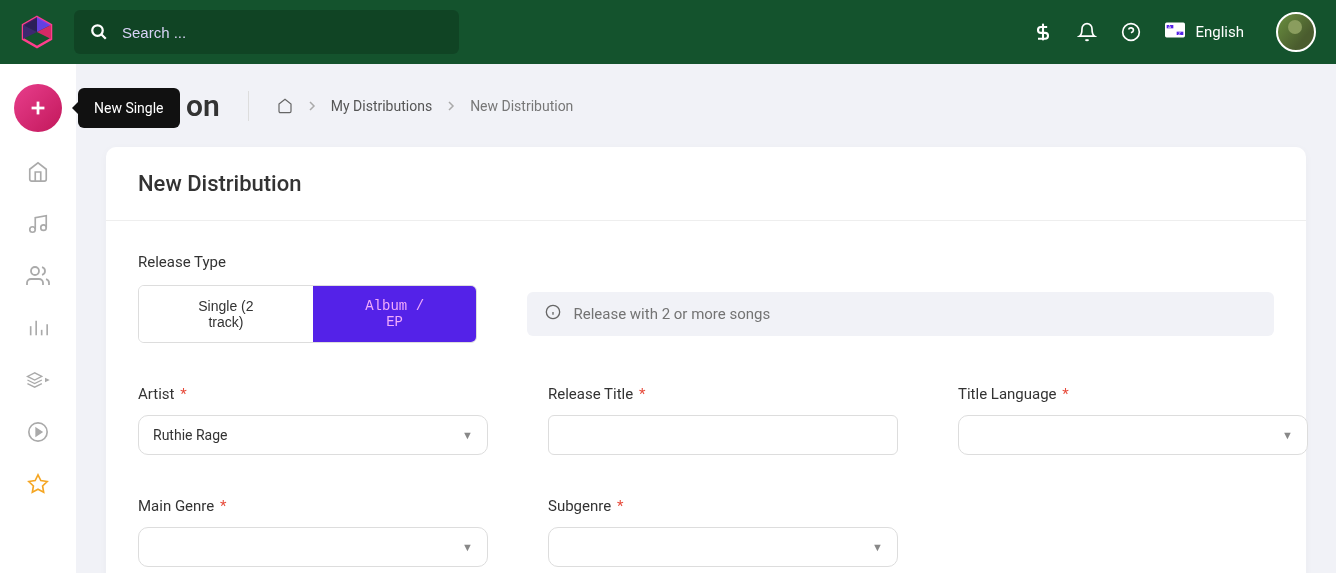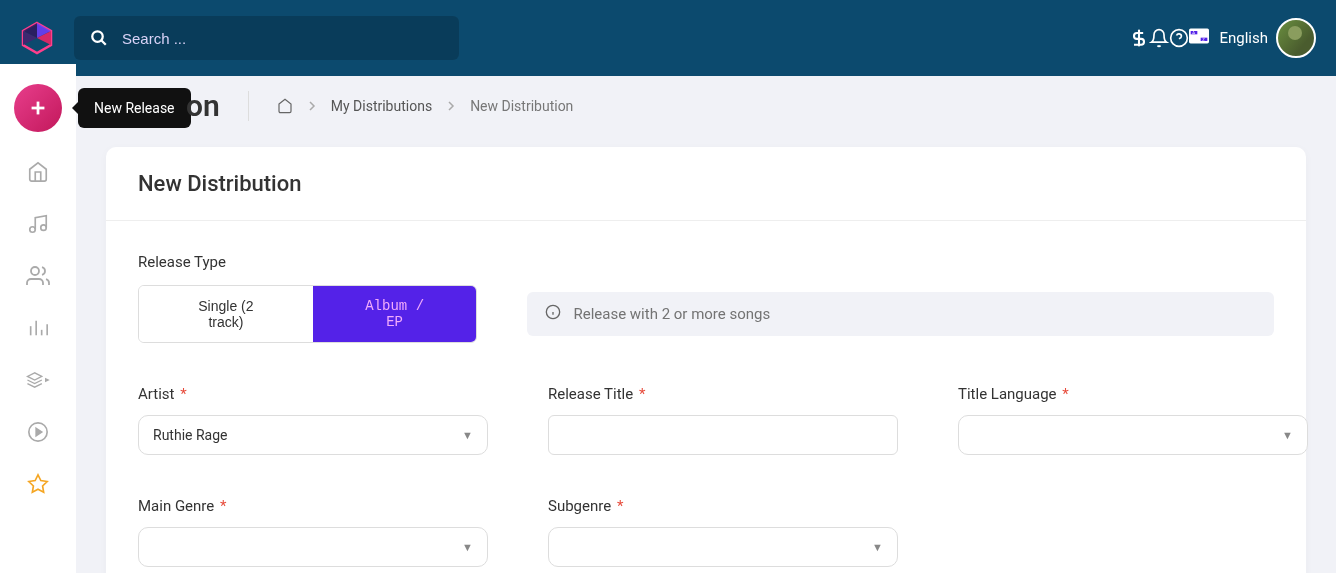--- a/index.html
+++ b/index.html
@@ -1,23 +1,23 @@
 <!DOCTYPE html>
 <html><head>
   <meta charset="utf-8">
   <style>
     * { margin: 0; padding: 0; box-sizing: border-box; }
     body { font-family: -apple-system, BlinkMacSystemFont, 'Segoe UI', Roboto, sans-serif; background: #f1f2f7; width: 1336px; height: 573px; overflow: hidden; }
     
-    .topbar { height: 76px; background: #0c4a6e; display: flex; align-items: center; padding: 0 20px; gap: 20px; }
+    .topbar { height: 64px; background: #14532d; display: flex; align-items: center; padding: 0 20px; gap: 20px; }
     .logo { width: 34px; height: 34px; display: flex; align-items: center; justify-content: center; }
     .search-box { width: 385px; height: 44px; background: rgba(0,0,0,0.18); border-radius: 6px; display: flex; align-items: center; padding: 0 16px; gap: 14px; }
     .search-input { flex: 1; background: transparent; border: none; outline: none; color: #fff; font-size: 15px; }
     .search-input::placeholder { color: #d9d3f7; }
-    .topbar-right { margin-left: auto; display: flex; align-items: center; }
+    .topbar-right { margin-left: auto; display: flex; align-items: center; gap: 24px; }
     .topbar-icon { color: #fff; display: flex; align-items: center; justify-content: center; cursor: pointer; }
     .language { display: flex; align-items: center; gap: 10px; color: #fff; font-size: 15px; cursor: pointer; }
     .avatar { width: 40px; height: 40px; border-radius: 50%; background: linear-gradient(130deg, #6a8f3f 0%, #4a5c2e 70%); border: 2px solid #fff; margin-left: 8px; cursor: pointer; overflow: hidden; position: relative; }
     .avatar::after { content: ''; position: absolute; top: 6px; left: 10px; width: 14px; height: 14px; border-radius: 50%; background: #8a9d5e; }
     
     .sidebar { position: absolute; top: 64px; left: 0; width: 76px; height: calc(573px - 64px); background: #fff; display: flex; flex-direction: column; align-items: center; padding-top: 20px; gap: 28px; }
     .add-btn { width: 48px; height: 48px; border-radius: 50%; background: linear-gradient(135deg, #e83e8c, #c2185b); display: flex; align-items: center; justify-content: center; cursor: pointer; position: relative; }
     .tooltip { position: absolute; left: 64px; top: 50%; transform: translateY(-50%); background: #111; color: #fff; font-size: 14px; padding: 12px 16px; border-radius: 6px; white-space: nowrap; }
     .tooltip::before { content: ''; position: absolute; left: -6px; top: 50%; transform: translateY(-50%); border-top: 6px solid transparent; border-bottom: 6px solid transparent; border-right: 6px solid #111; }
     .nav-icon { color: #aaa; display: flex; align-items: center; justify-content: center; cursor: pointer; width: 24px; height: 24px; }
@@ -109,21 +109,21 @@
   </div>
 </div>
 
 <div class="sidebar">
   <div class="add-btn">
     <svg width="22" height="22" viewBox="0 0 24 24" fill="none" stroke="#fff" stroke-width="3">
         <line x1="12" y1="5" x2="12" y2="19"></line>
         <line x1="5" y1="12" x2="19" y2="12"></line>
       </svg>
     <div class="tooltip">
-      <span>New Release</span>
+      <span>New Single</span>
     </div>
   </div>
   <div class="nav-icon">
     <svg width="22" height="22" viewBox="0 0 24 24" fill="none" stroke="currentColor" stroke-width="1.8">
         <path d="M3 9l9-7 9 7v11a2 2 0 0 1-2 2H5a2 2 0 0 1-2-2z"></path>
         <polyline points="9 22 9 12 15 12 15 22"></polyline>
       </svg>
   </div>
   <div class="nav-icon">
     <svg width="22" height="22" viewBox="0 0 24 24" fill="none" stroke="currentColor" stroke-width="1.8">

